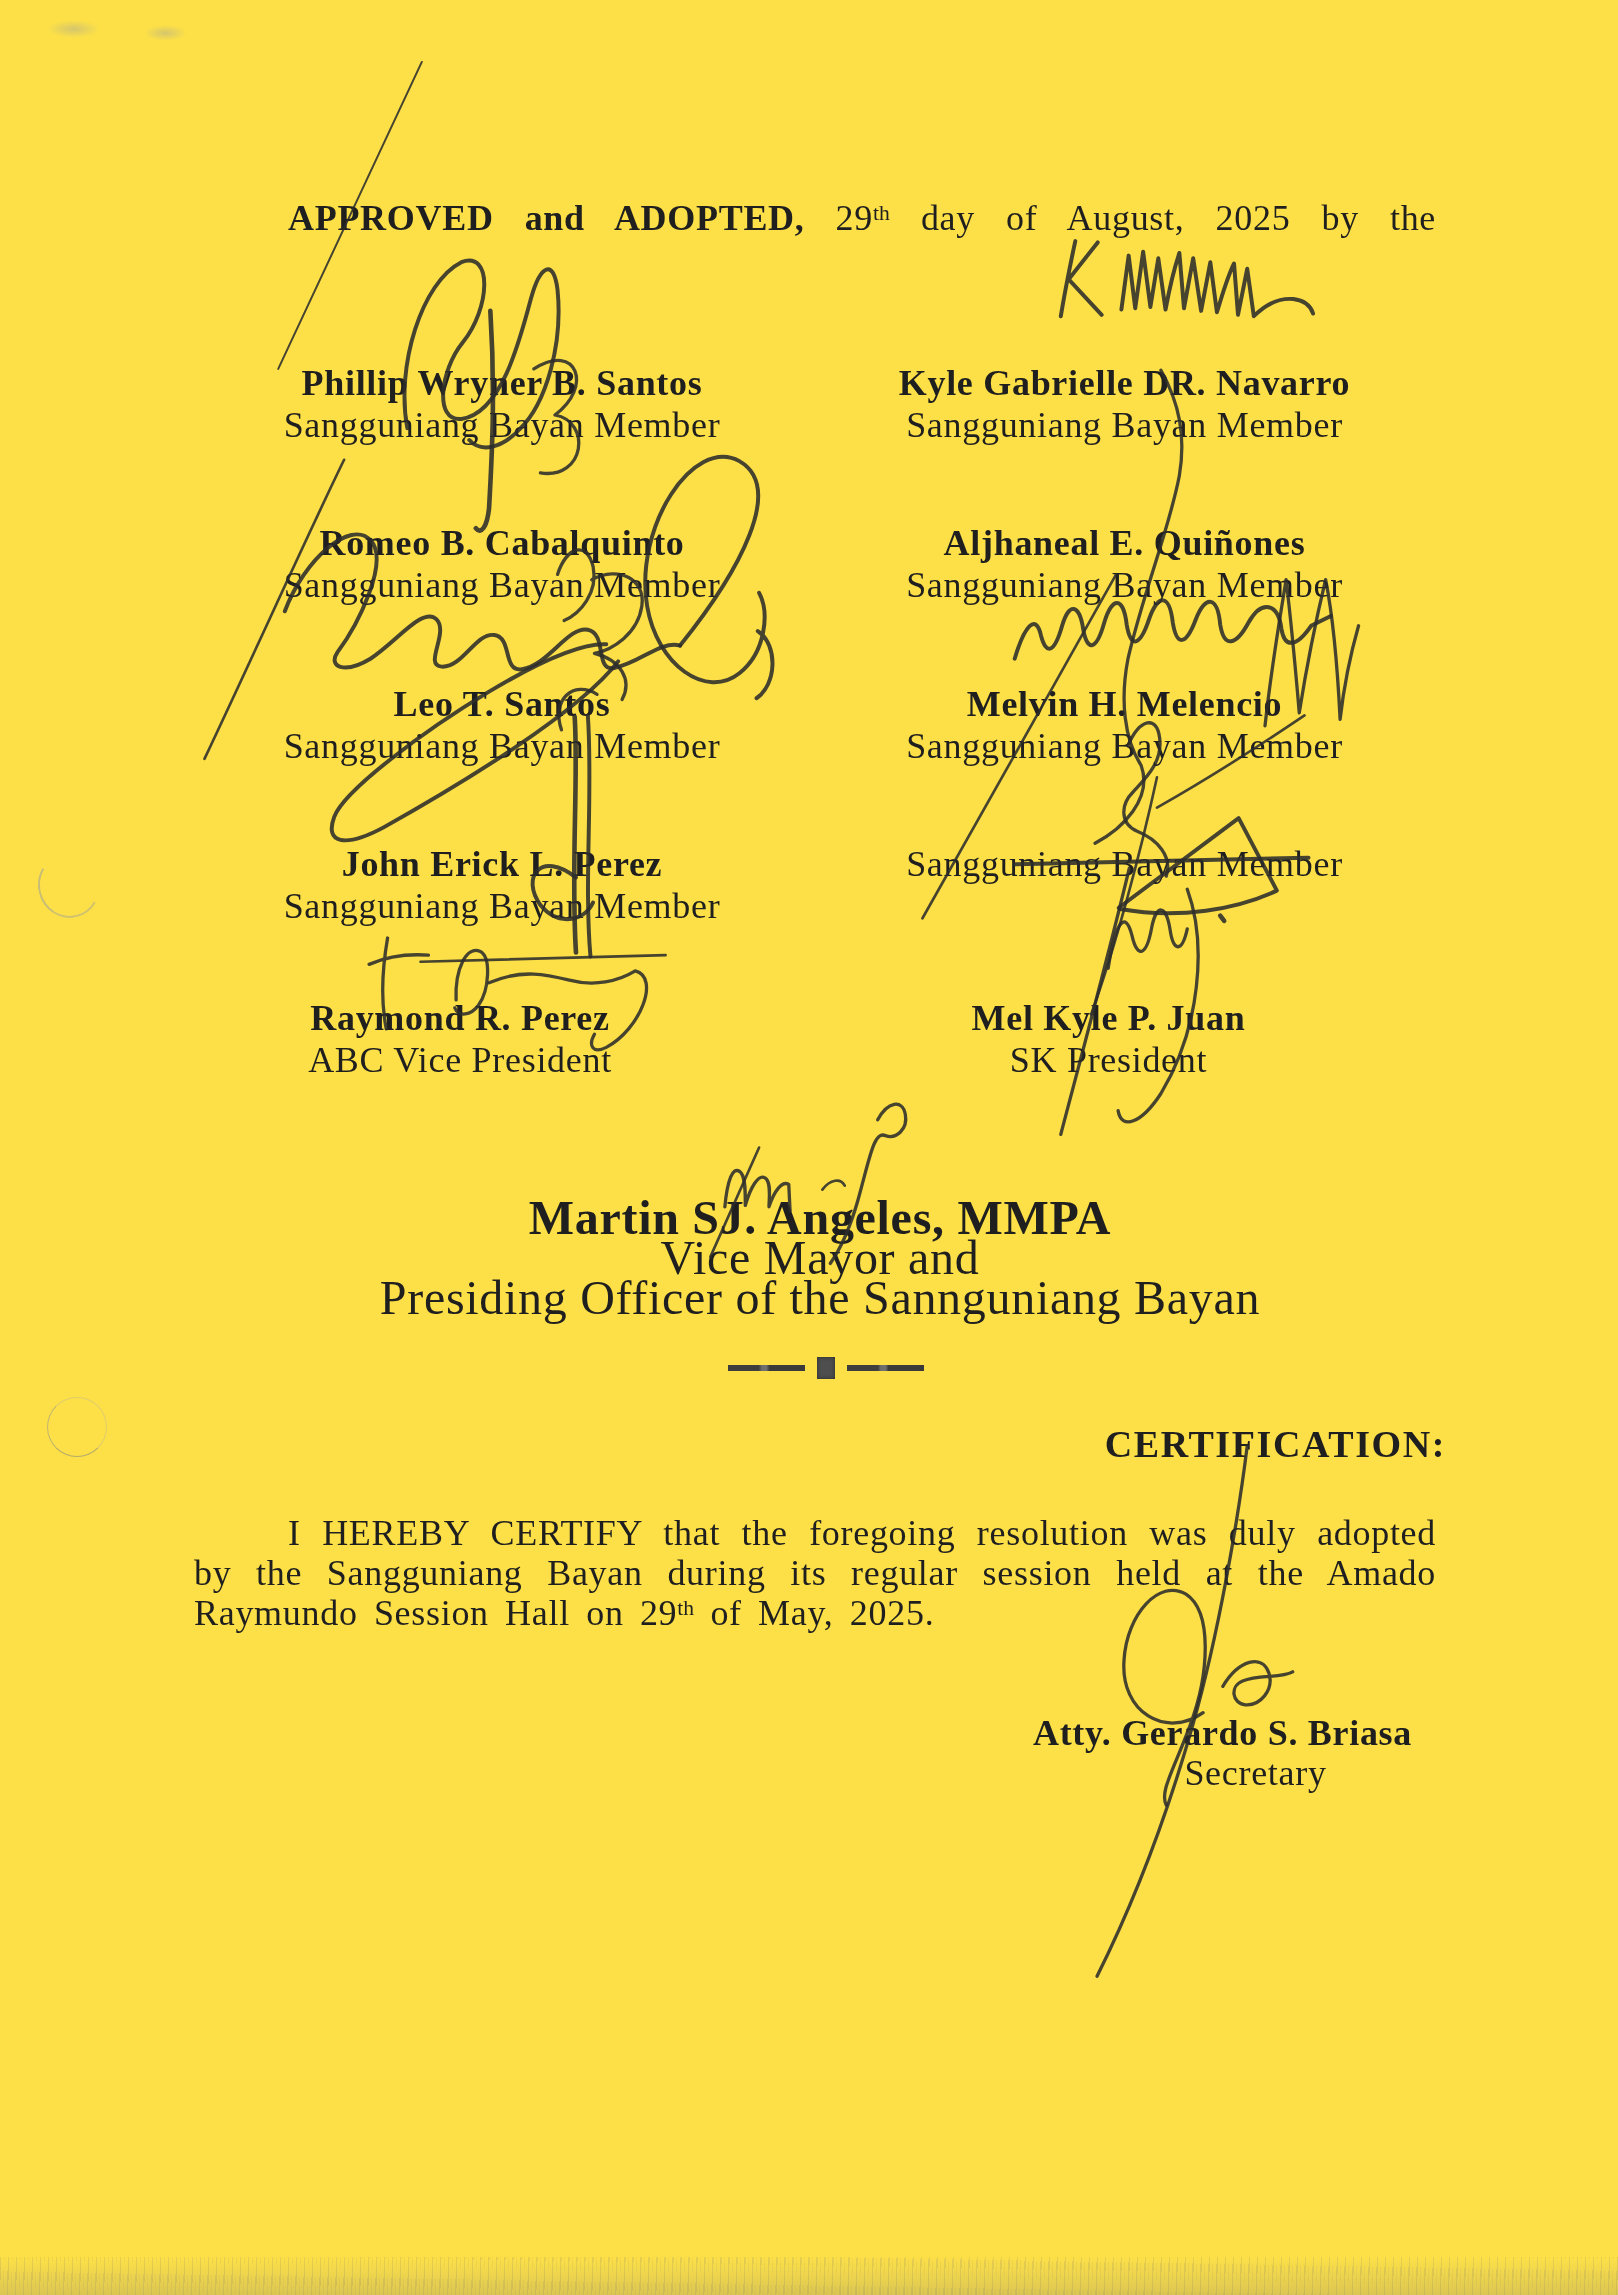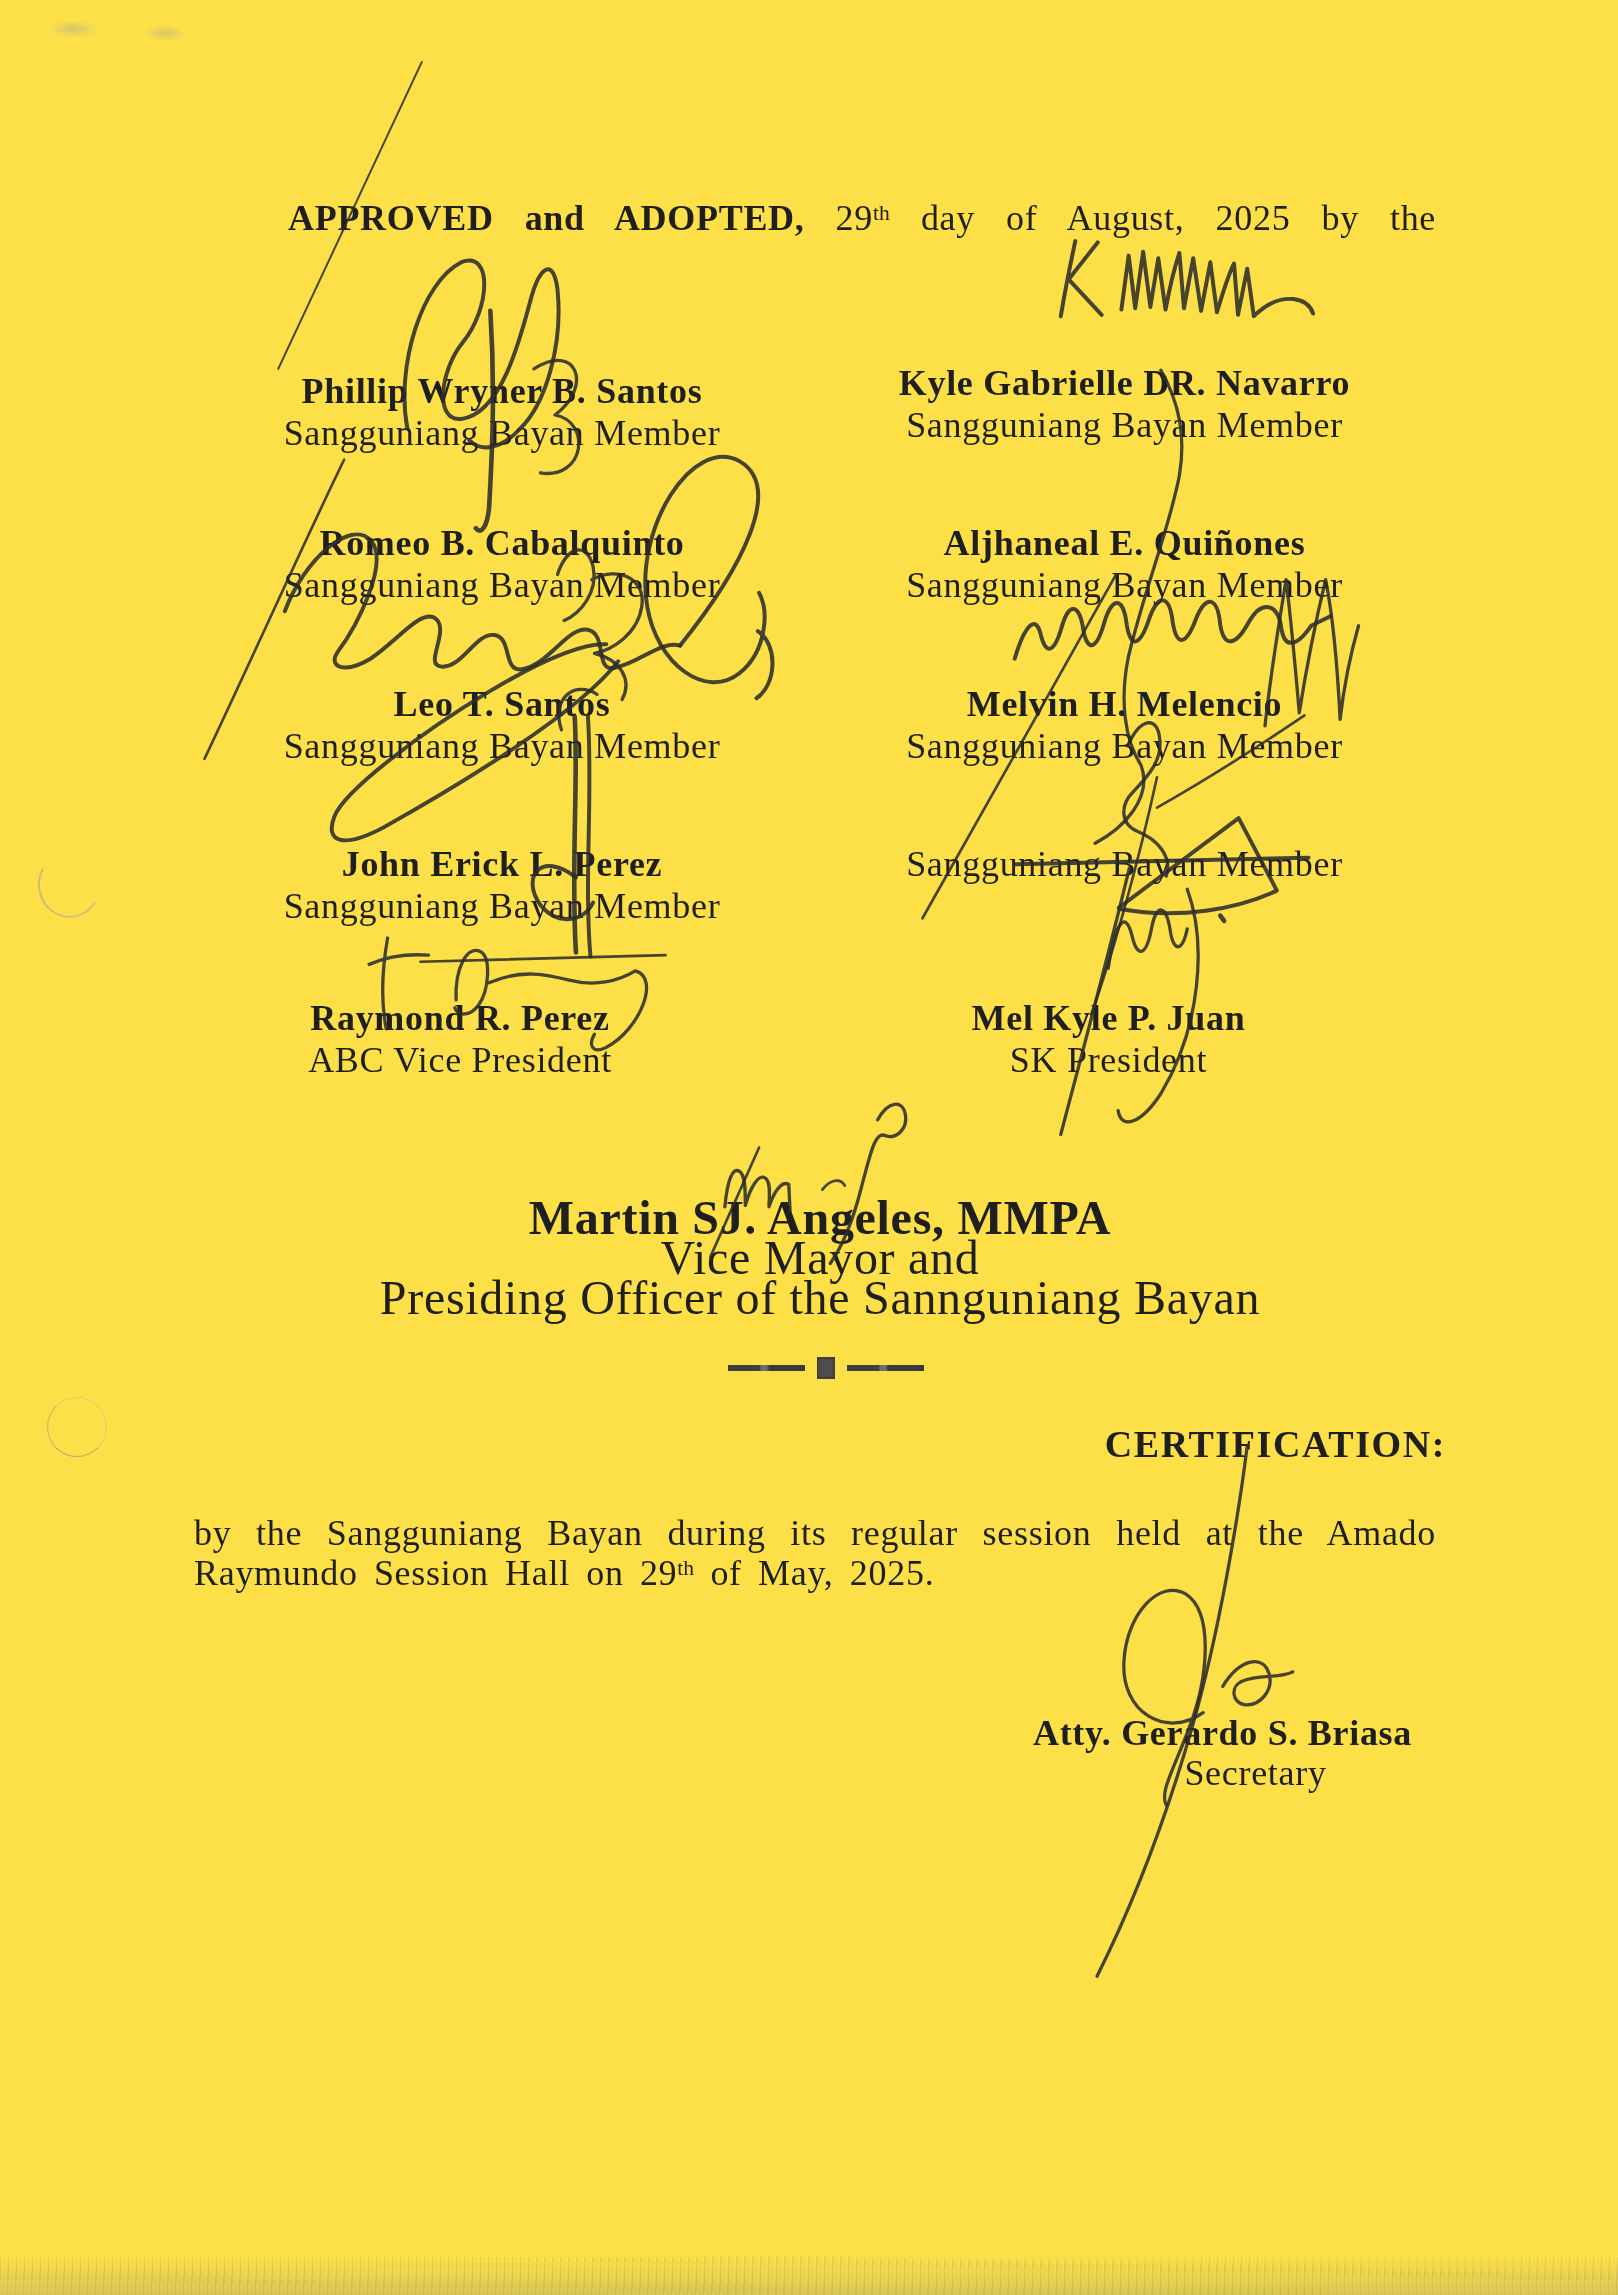--- a/index.html
+++ b/index.html
@@ -55,21 +55,21 @@
 
   <div class="smudge" id="smudge-1"></div>
   <div class="smudge" id="smudge-2"></div>
   <div class="ring" id="ring-artifact-1"></div>
   <div class="ring" id="ring-artifact-2"></div>
 
   <div class="para" id="approval-para">
     <div class="jline indent1"><b>APPROVED and ADOPTED,</b><span> 29</span><sup class="sp">th</sup><span> day of August, 2025 by the</span></div>
   </div>
 
-  <div class="sig-block colL" style="top:362px;margin-top:8px;">
+  <div class="sig-block colL" style="top:362px;">
     <div class="sig-name">Phillip Wryner B. Santos</div>
     <div class="sig-role">Sangguniang Bayan Member</div>
   </div>
   <div class="sig-block colL" style="top:522px;">
     <div class="sig-name">Romeo B. Cabalquinto</div>
     <div class="sig-role">Sangguniang Bayan Member</div>
   </div>
   <div class="sig-block colL" style="top:683px;">
     <div class="sig-name">Leo T. Santos</div>
     <div class="sig-role">Sangguniang Bayan Member</div>
@@ -111,20 +111,21 @@
 
   <div id="divider">
     <div class="dash"></div>
     <div class="dsquare"></div>
     <div class="dash"></div>
   </div>
 
   <div id="cert-heading">CERTIFICATION:</div>
 
   <div class="para" id="cert-para">
+    <div class="jline indent1">I HEREBY CERTIFY that the foregoing resolution was duly adopted</div>
     <div class="jline">by the Sangguniang Bayan during its regular session held at the Amado</div>
     <div class="nline"><span>Raymundo Session Hall on 29</span><sup class="sp">th</sup><span> of May, 2025.</span></div>
   </div>
 
   <div id="secretary-block">
     <div class="sig-name">Atty. Gerardo S. Briasa</div>
     <div id="secretary-role">Secretary</div>
   </div>
 
   <svg id="ink-overlay" width="1619" height="2295" viewBox="0 0 2457 3484">

